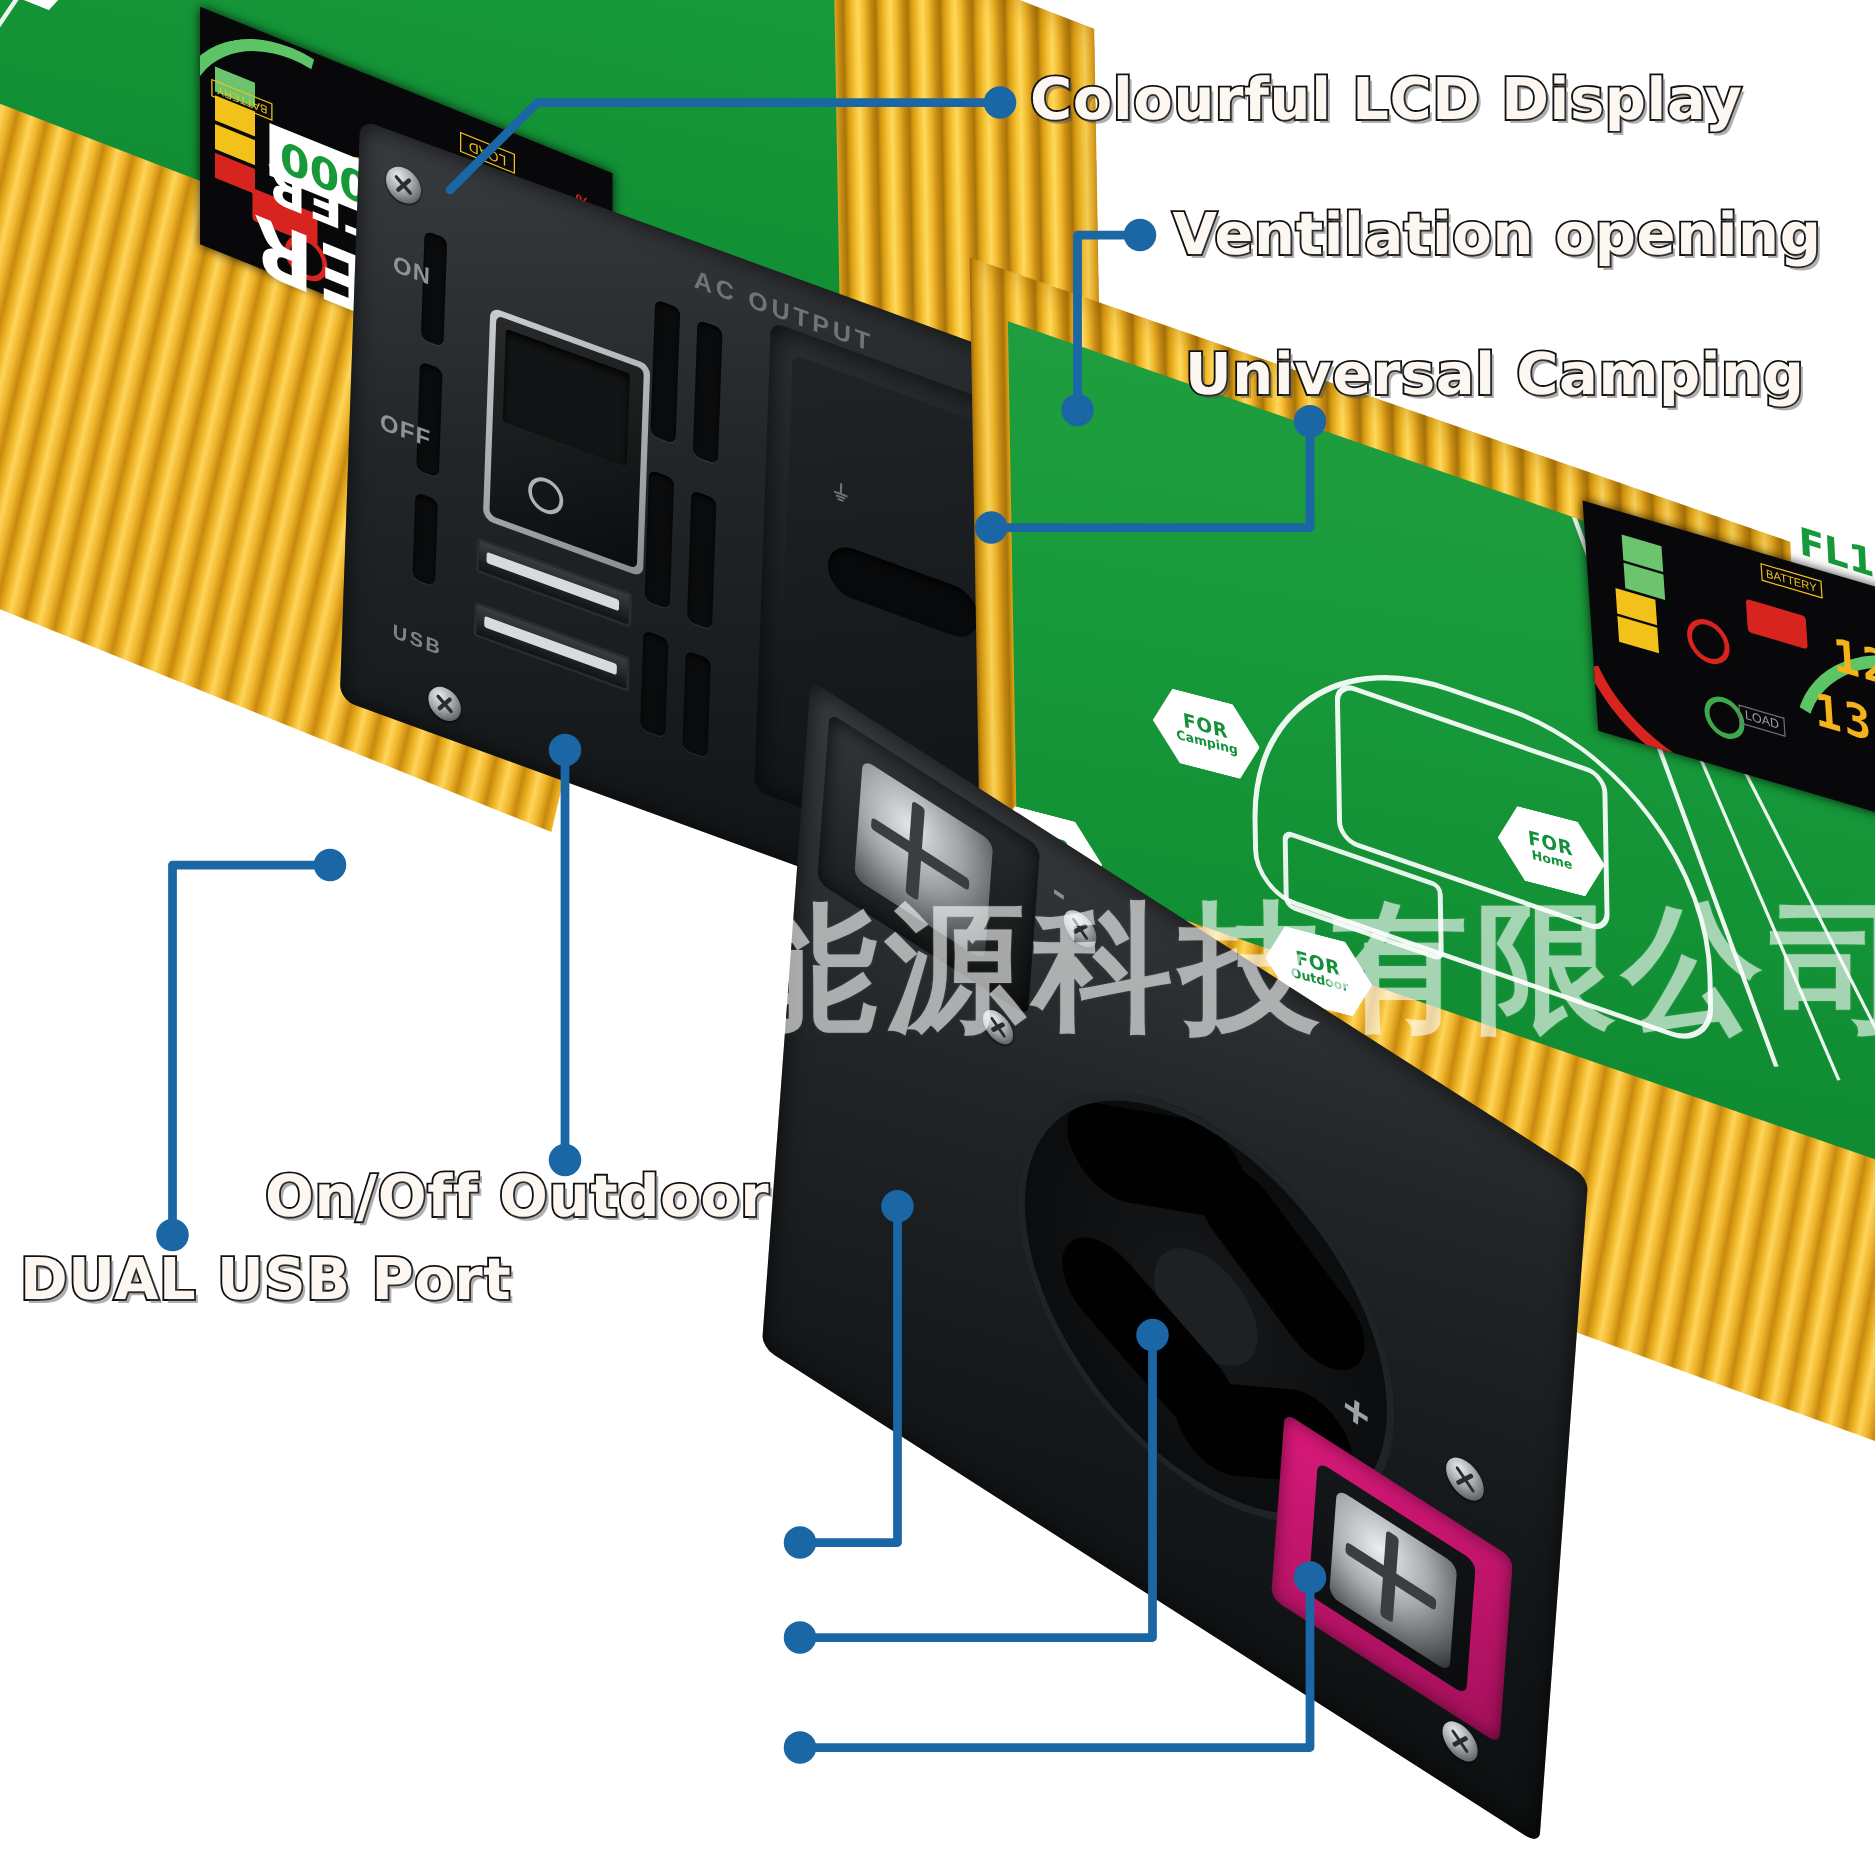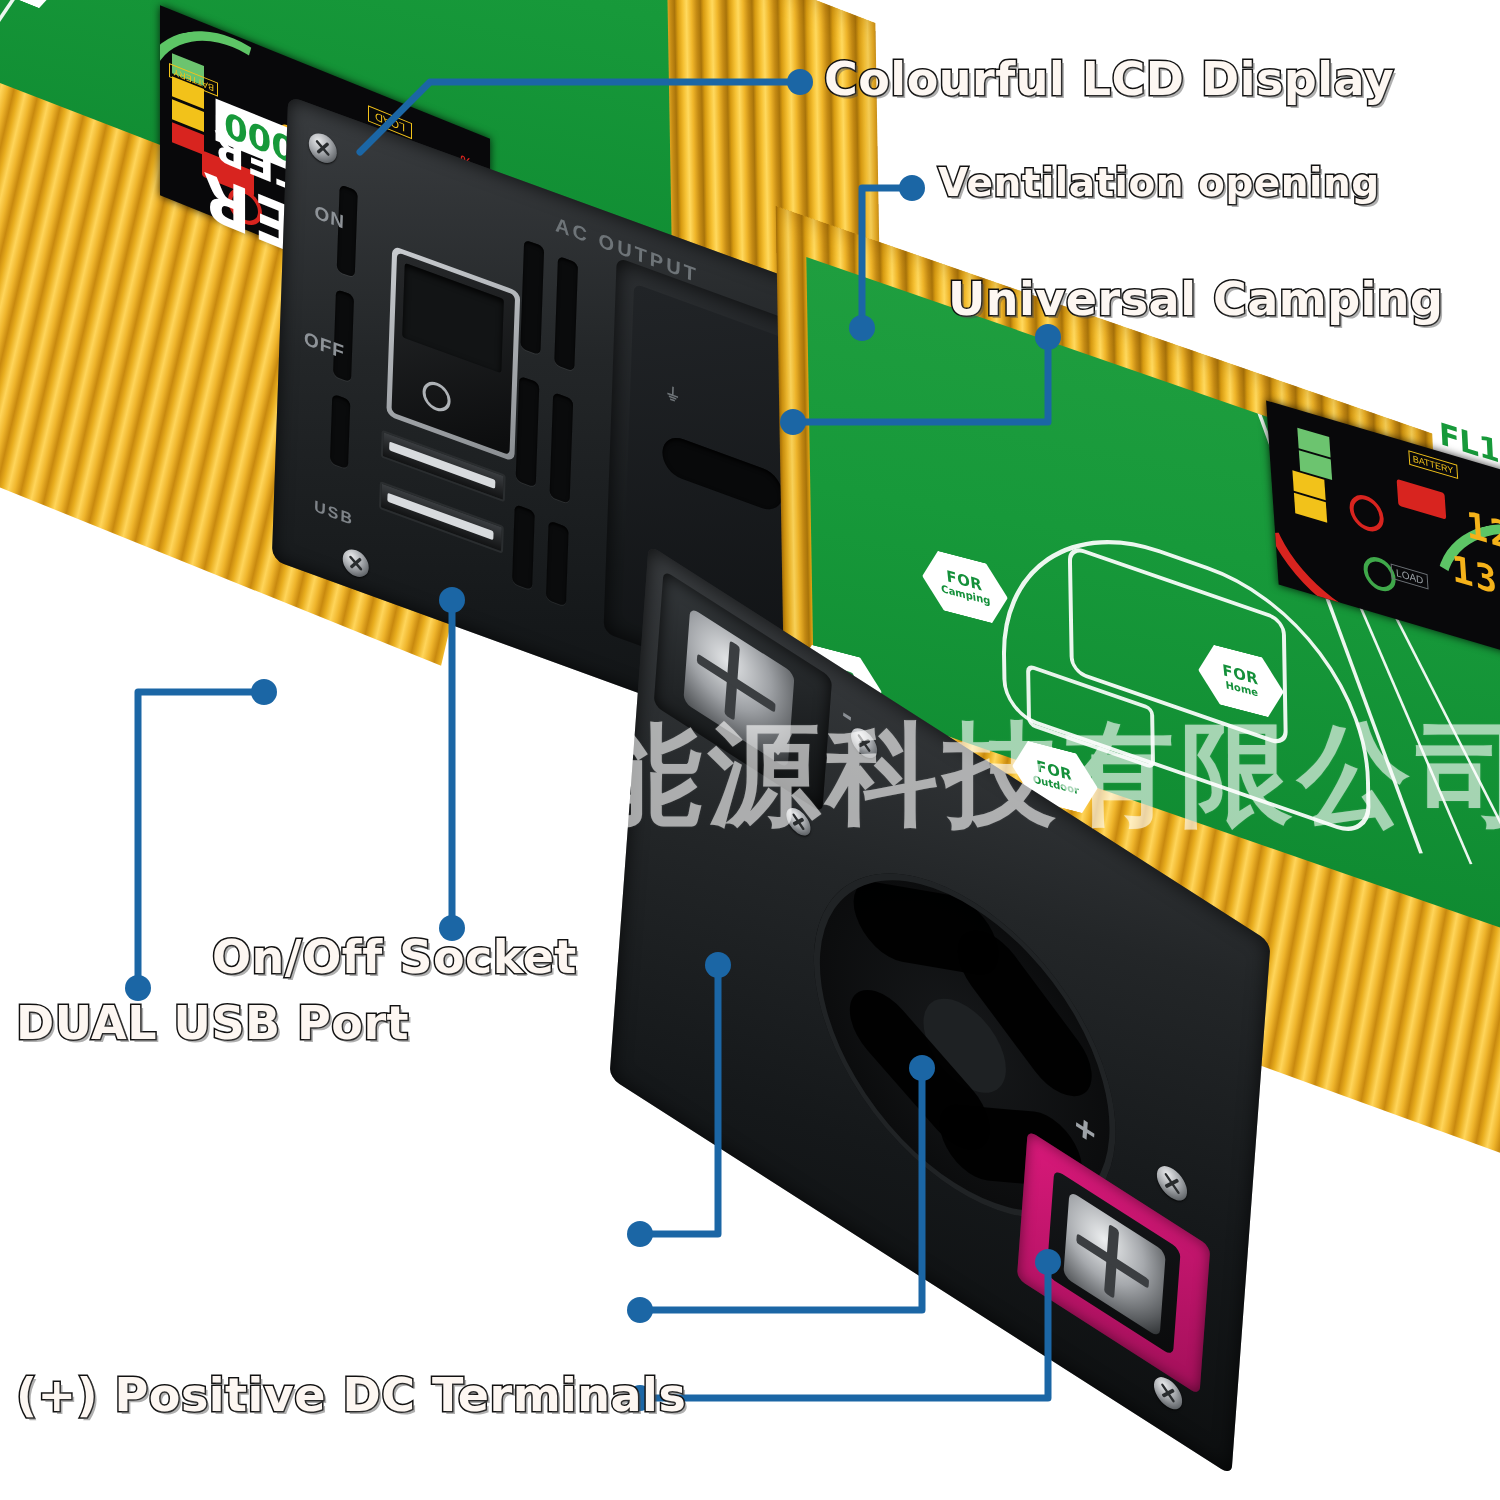--- a/index.html
+++ b/index.html
@@ -410,25 +410,24 @@
       <g>
         <polyline points="640,1398 1048,1398 1048,1262" fill="none"></polyline>
         <circle cx="640" cy="1398" r="13" stroke="none"></circle>
         <circle cx="1048" cy="1262" r="13" stroke="none"></circle>
       </g>
     </g>
   </svg>
 
   <div class="callout nosel" style="left:824px;top:52px;font-size:46px;">Colourful LCD Display</div>
 
-  <div class="callout nosel" style="left:938px;top:160px;font-size:39px;">Ventilation opening</div>
+  <div class="callout nosel" style="left:938px;top:160px;font-size:46px;">Ventilation opening</div>
 
   <div class="callout nosel" style="left:948px;top:272px;font-size:46px;">Universal Camping</div>
 
-  <div class="callout nosel" style="left:212px;top:930px;font-size:46px;">On/Off Socket</div>
+  <div class="callout nosel" style="left:212px;top:930px;font-size:46px;">On/Off Outdoor</div>
 
   <div class="callout nosel" style="left:16px;top:996px;font-size:46px;">DUAL USB Port</div>
 
 
 
-  <div class="callout nosel" style="left:16px;top:1368px;font-size:46px;">(+) Positive DC Terminals</div>
 
 </div>
 
 </body></html>

